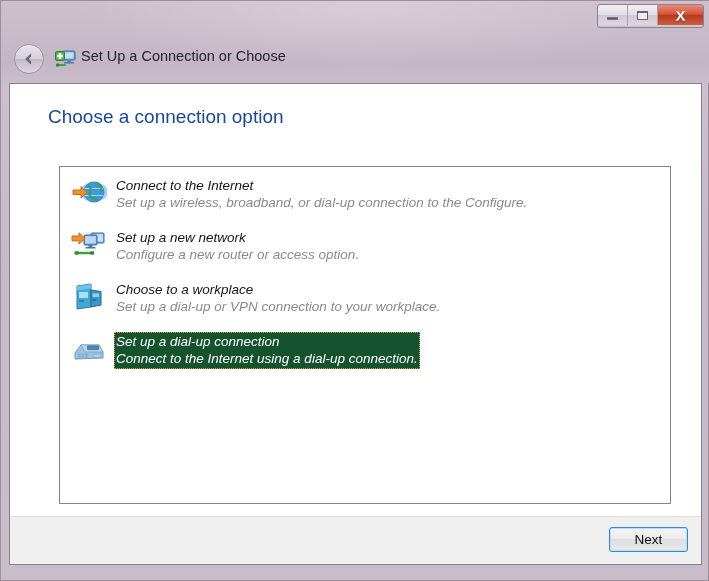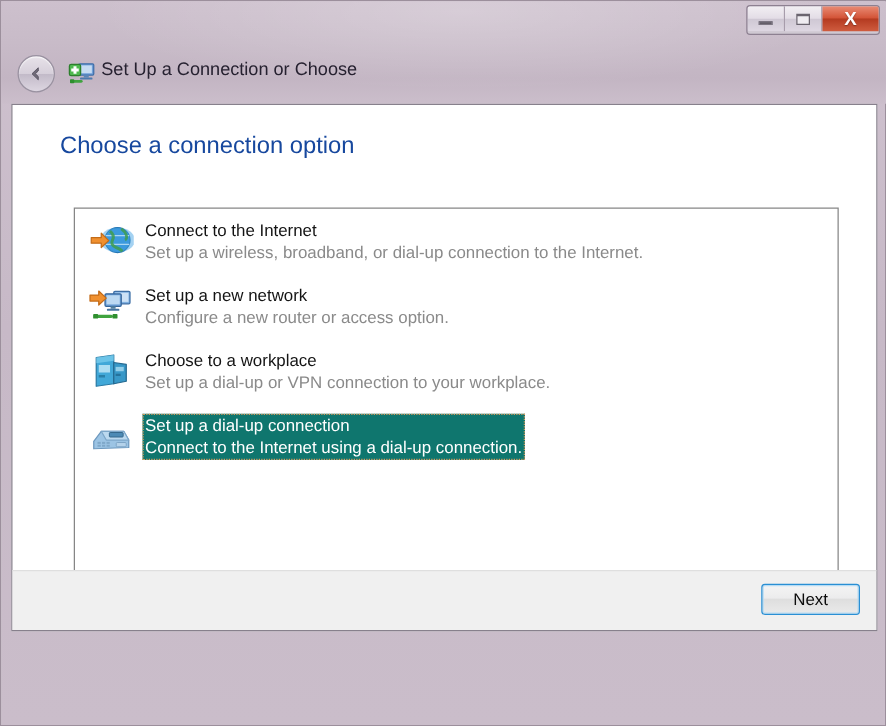--- a/index.html
+++ b/index.html
@@ -123,21 +123,21 @@
     color: #262130;
     white-space: nowrap;
   }
 
   
   .client-area {
     position: absolute;
     left: 8px;
     top: 82px;
     width: 693px;
-    height: 422px;
+    height: 482px;
     background: #ffffff;
     border: 1px solid #87808c;
     box-sizing: border-box;
   }
 
   .page-heading {
     position: absolute;
     left: 38px;
     top: 22px;
     font-size: 19px;
@@ -153,23 +153,24 @@
     width: 612px;
     height: 338px;
     border: 1px solid #868686;
     background: #ffffff;
     box-sizing: border-box;
   }
 
   .option-row {
     position: relative;
     display: flex;
-    align-items: center;
+    align-items: flex-end;
     padding: 6px 0 6px 8px;
     cursor: default;
+    font-style: italic;
   }
   .option-icon {
     width: 42px;
     height: 40px;
     flex: 0 0 42px;
     display: flex;
     align-items: center;
     justify-content: center;
   }
   .option-text {
@@ -183,21 +184,21 @@
     white-space: nowrap;
   }
   .option-desc {
     font-size: 13.5px;
     color: #8a8a8a;
     line-height: 18px;
     white-space: nowrap;
   }
   
   .option-row.selected .option-text {
-    background: #0f766e;
+    background: #14532d;
     outline: 1px dotted #d79b5c;
     outline-offset: -1px;
   }
   .option-row.selected .option-title,
   .option-row.selected .option-desc {
     color: #ffffff;
   }
 
   
   .footer {
@@ -295,21 +296,21 @@
             <path d="M13 15 a10 10 0 0 1 20 0 a10 10 0 0 1 -20 0 Z" fill="none"></path>
             <path d="M23 5 a14 10 0 0 0 0 20 a14 10 0 0 0 0 -20 Z" fill="#49a6e6" opacity="0.5"></path>
             <path d="M13.6 11.5 L32.4 11.5 M13.6 18.5 L32.4 18.5" stroke="#aad6f2" stroke-width="1"></path>
             <path d="M17 8 q4 3 2 7 q-2 4 3 6 q3 1 5 3" fill="none" stroke="#3f9e4f" stroke-width="2.4" opacity="0.85"></path>
             <path d="M26 6 q3 2 4 5 q1 3 -1 4" fill="none" stroke="#3f9e4f" stroke-width="2.2" opacity="0.85"></path>
             <path d="M2 13 L10 13 L10 9.5 L16 15.5 L10 21 L10 17.5 L2 17.5 Z" fill="#f0902f" stroke="#c46c18" stroke-width="1" stroke-linejoin="round"></path>
           </svg>
         </div>
         <div class="option-text">
           <div class="option-title">Connect to the Internet</div>
-          <div class="option-desc">Set up a wireless, broadband, or dial-up connection to the Internet.</div>
+          <div class="option-desc">Set up a wireless, broadband, or dial-up connection to the Configure.</div>
         </div>
       </div>
 
       <div class="option-row">
         <div class="option-icon">
           <svg width="36" height="32" viewBox="0 0 36 32">
             <rect x="20" y="4" width="13" height="10" rx="1" fill="#7fb0e0" stroke="#3e6fa5" stroke-width="1"></rect>
             <rect x="21.2" y="5.2" width="10.6" height="7.3" fill="#cde2f6"></rect>
             <rect x="13" y="6" width="13" height="10" rx="1" fill="#6fa3d8" stroke="#36669c" stroke-width="1"></rect>
             <rect x="14.2" y="7.2" width="10.6" height="7.3" fill="#bcd9f2"></rect>

